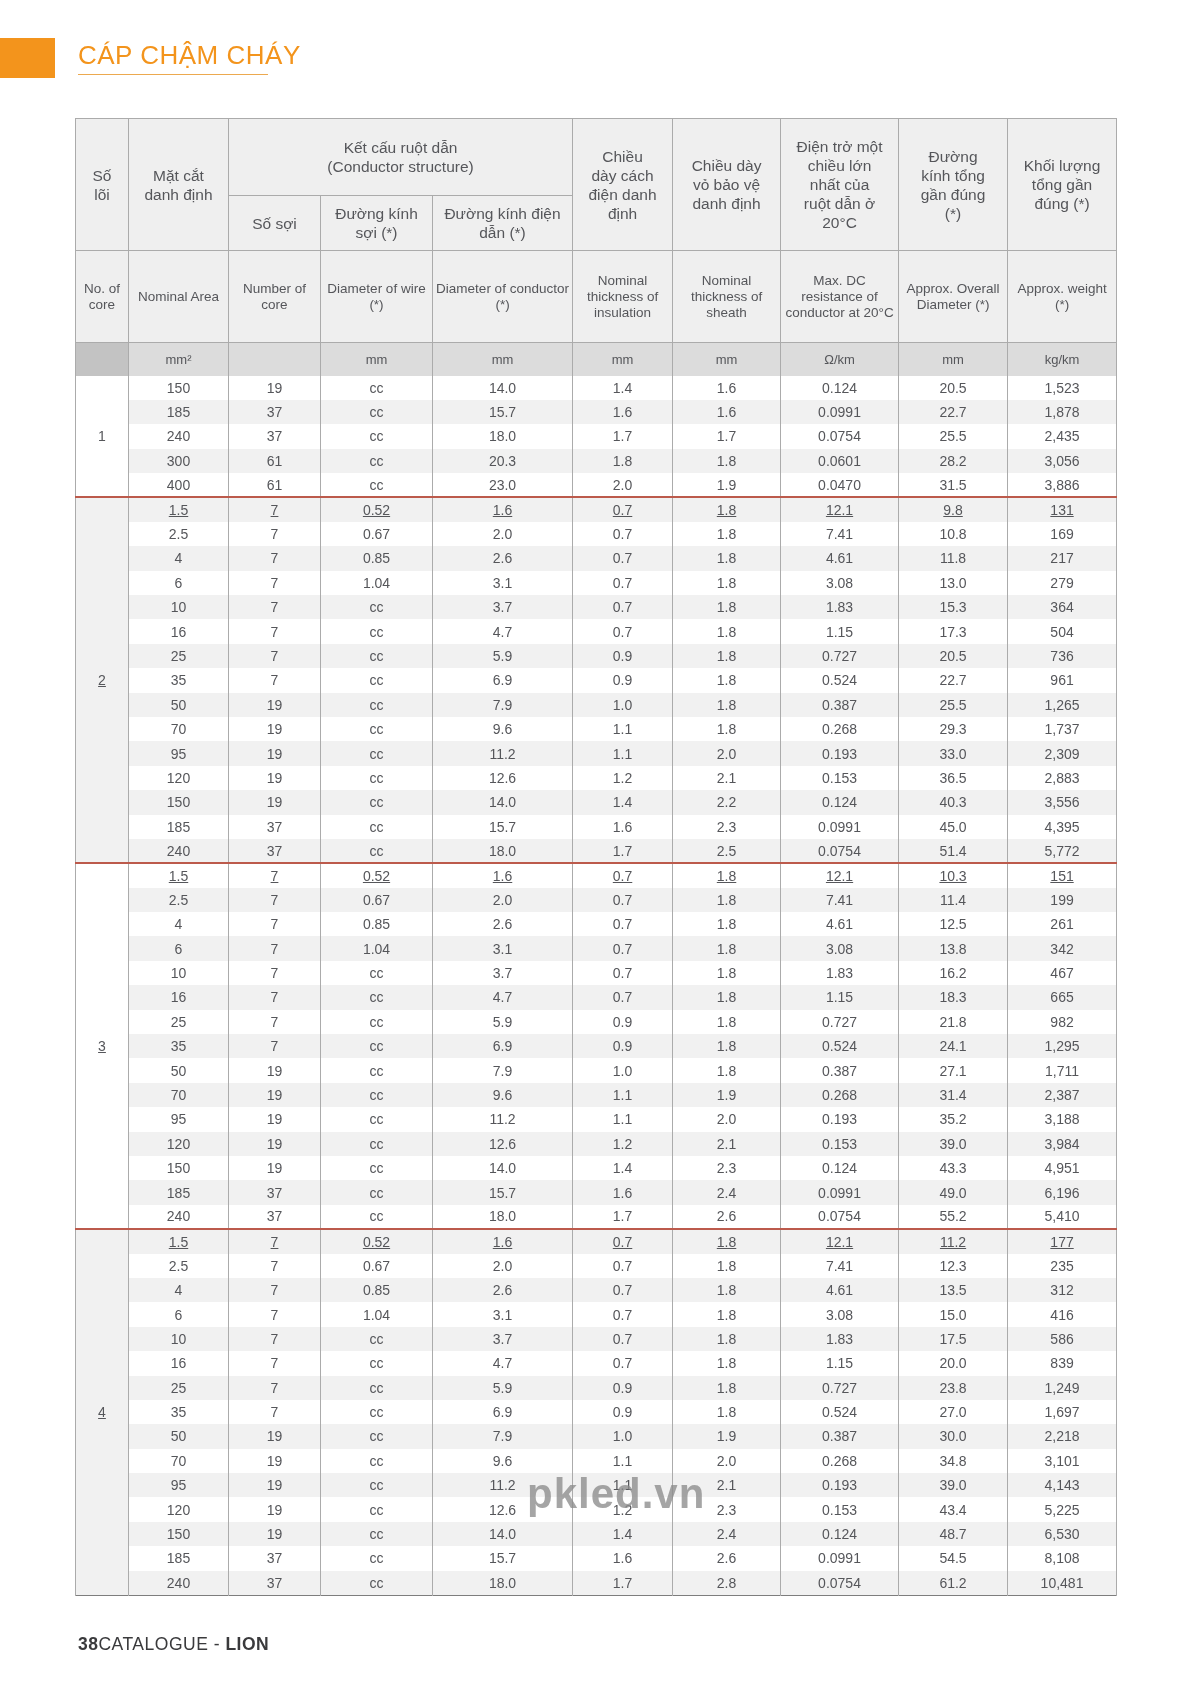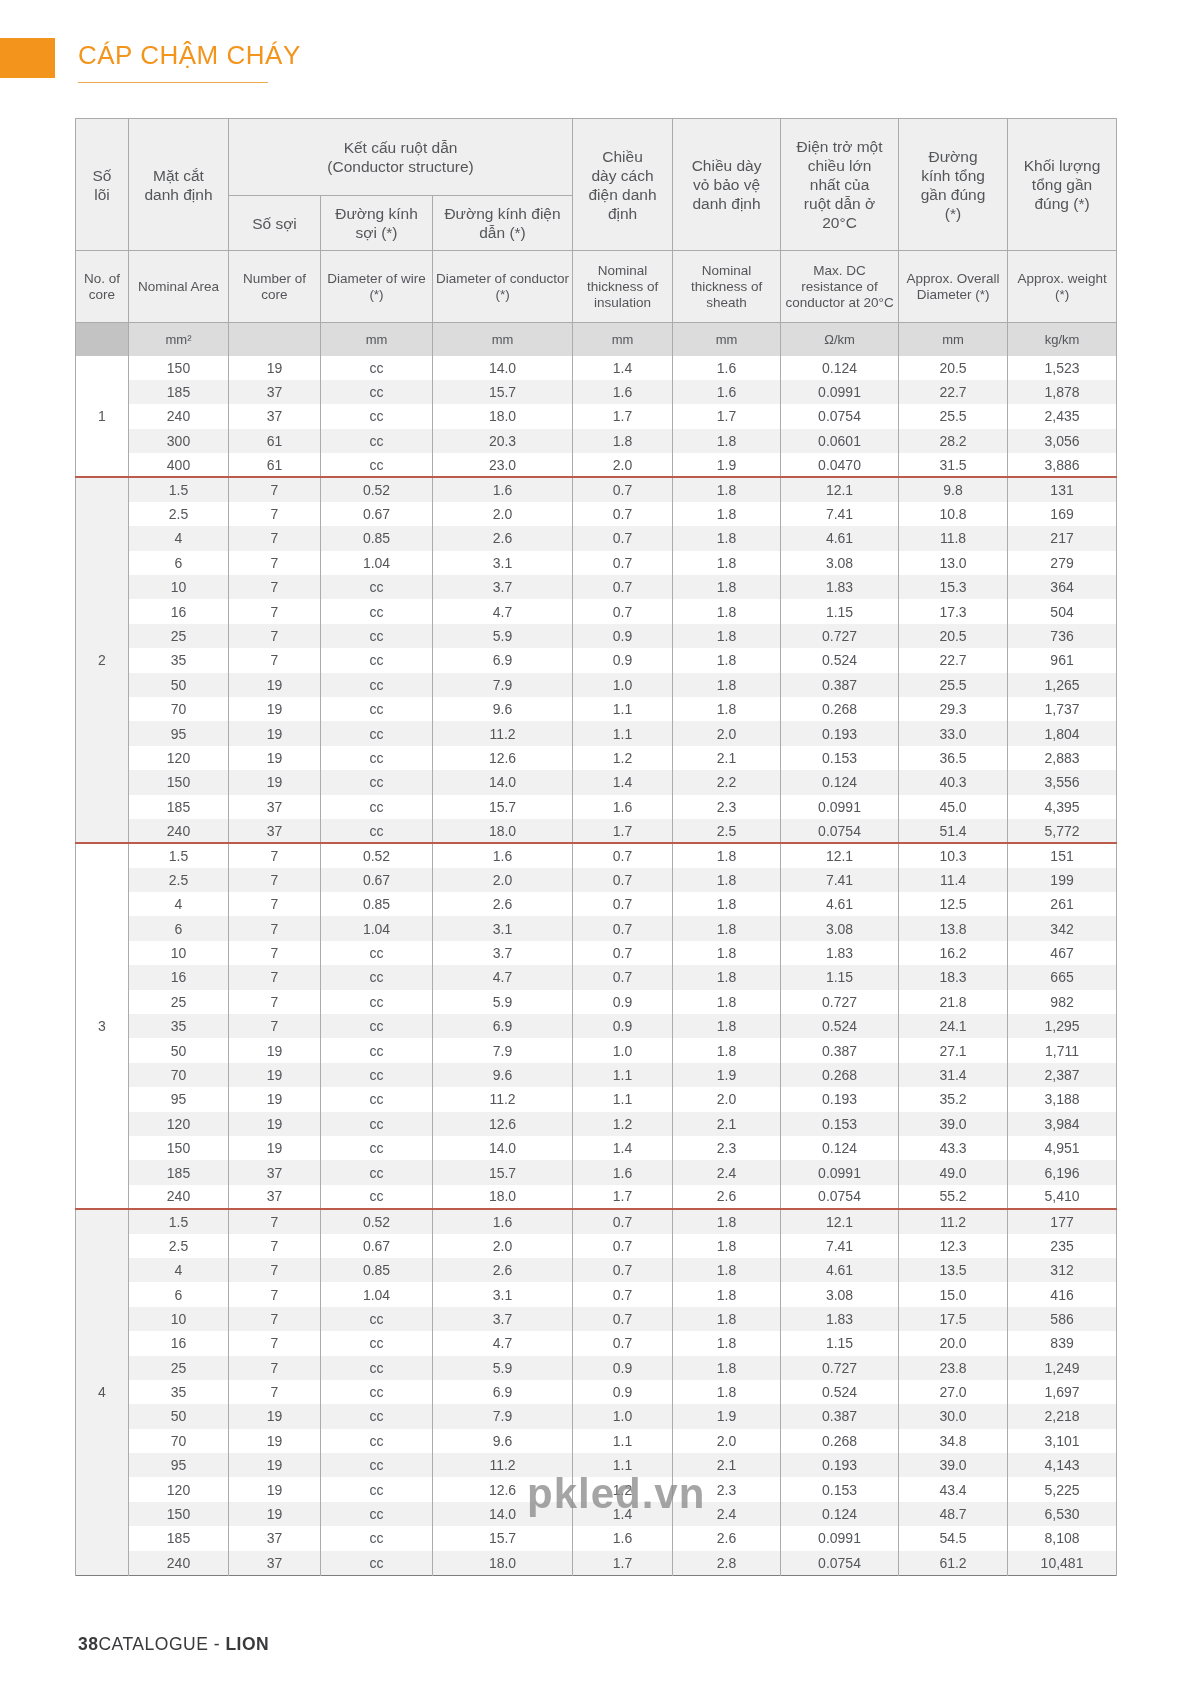--- a/index.html
+++ b/index.html
@@ -17,21 +17,21 @@
     position: absolute;
     left: 0; top: 38px;
     width: 55px; height: 40px;
     background: #F3941C;
   }
   .page-title-wrap {
     position: absolute;
     left: 78px; top: 40px;
     width: 190px;
     border-bottom: 1px solid #ECA94F;
-    padding-bottom: 11px;
+    padding-bottom: 3px;
   }
   .page-title {
     font-size: 26px;
     letter-spacing: 0.5px;
     color: #F3941C;
     white-space: nowrap;
   }
   
   .table-wrap {
     position: absolute;
@@ -51,34 +51,34 @@
     text-align: center;
     vertical-align: middle;
     font-weight: normal;
     overflow: hidden;
   }
   thead th { background: #EFEFEF; border-bottom: 1px solid #ABABAB; border-top: 1px solid #ABABAB; }
   tr.vn-row th { font-size: 15.5px; line-height: 19px; padding: 2px 15px; }
   tr.vn-row { height: 77px; }
   tr.vn-sub { height: 55px; }
   tr.vn-sub th { font-size: 15.5px; line-height: 19px; padding: 2px 3px; }
-  tr.en-row { height: 72px; margin-top: 12px; }
+  tr.en-row { height: 92px; margin-top: 12px; }
   tr.en-row th { font-size: 13.5px; line-height: 16px; padding: 2px 3px; }
   tr.units-row { height: 33px; }
   tr.units-row td { background: #DCDCDC; font-size: 13px; }
   tr.units-row td.first-unit { background: #C3C3C3; }
   tbody.data td {
     height: 24.4px;
     font-size: 14px;
     padding: 0 2px;
     border-top: none; border-bottom: none;
   }
   tbody.data tr.stripe td { background: #F1F1F1; }
   tbody.data td.core-cell { background: #ffffff; font-size: 14px; }
-  tbody.data tr.group-start td { border-top: 2px solid #BC5A4C; }
+  tbody.data tr.group-start td { border-top: 2px solid #BC5A4C; text-decoration: underline; }
   
   .watermark {
     position: absolute;
     left: 527px; top: 1470px;
     font-size: 42px;
     font-weight: bold;
     letter-spacing: 1px;
     color: rgba(140,140,140,0.78);
     z-index: 5;
   }
@@ -331,21 +331,21 @@
           </tr>
           <tr class="stripe">
             <td>95</td>
             <td>19</td>
             <td>cc</td>
             <td>11.2</td>
             <td>1.1</td>
             <td>2.0</td>
             <td>0.193</td>
             <td>33.0</td>
-            <td>1,804</td>
+            <td>2,309</td>
           </tr>
           <tr class="">
             <td>120</td>
             <td>19</td>
             <td>cc</td>
             <td>12.6</td>
             <td>1.2</td>
             <td>2.1</td>
             <td>0.153</td>
             <td>36.5</td>

